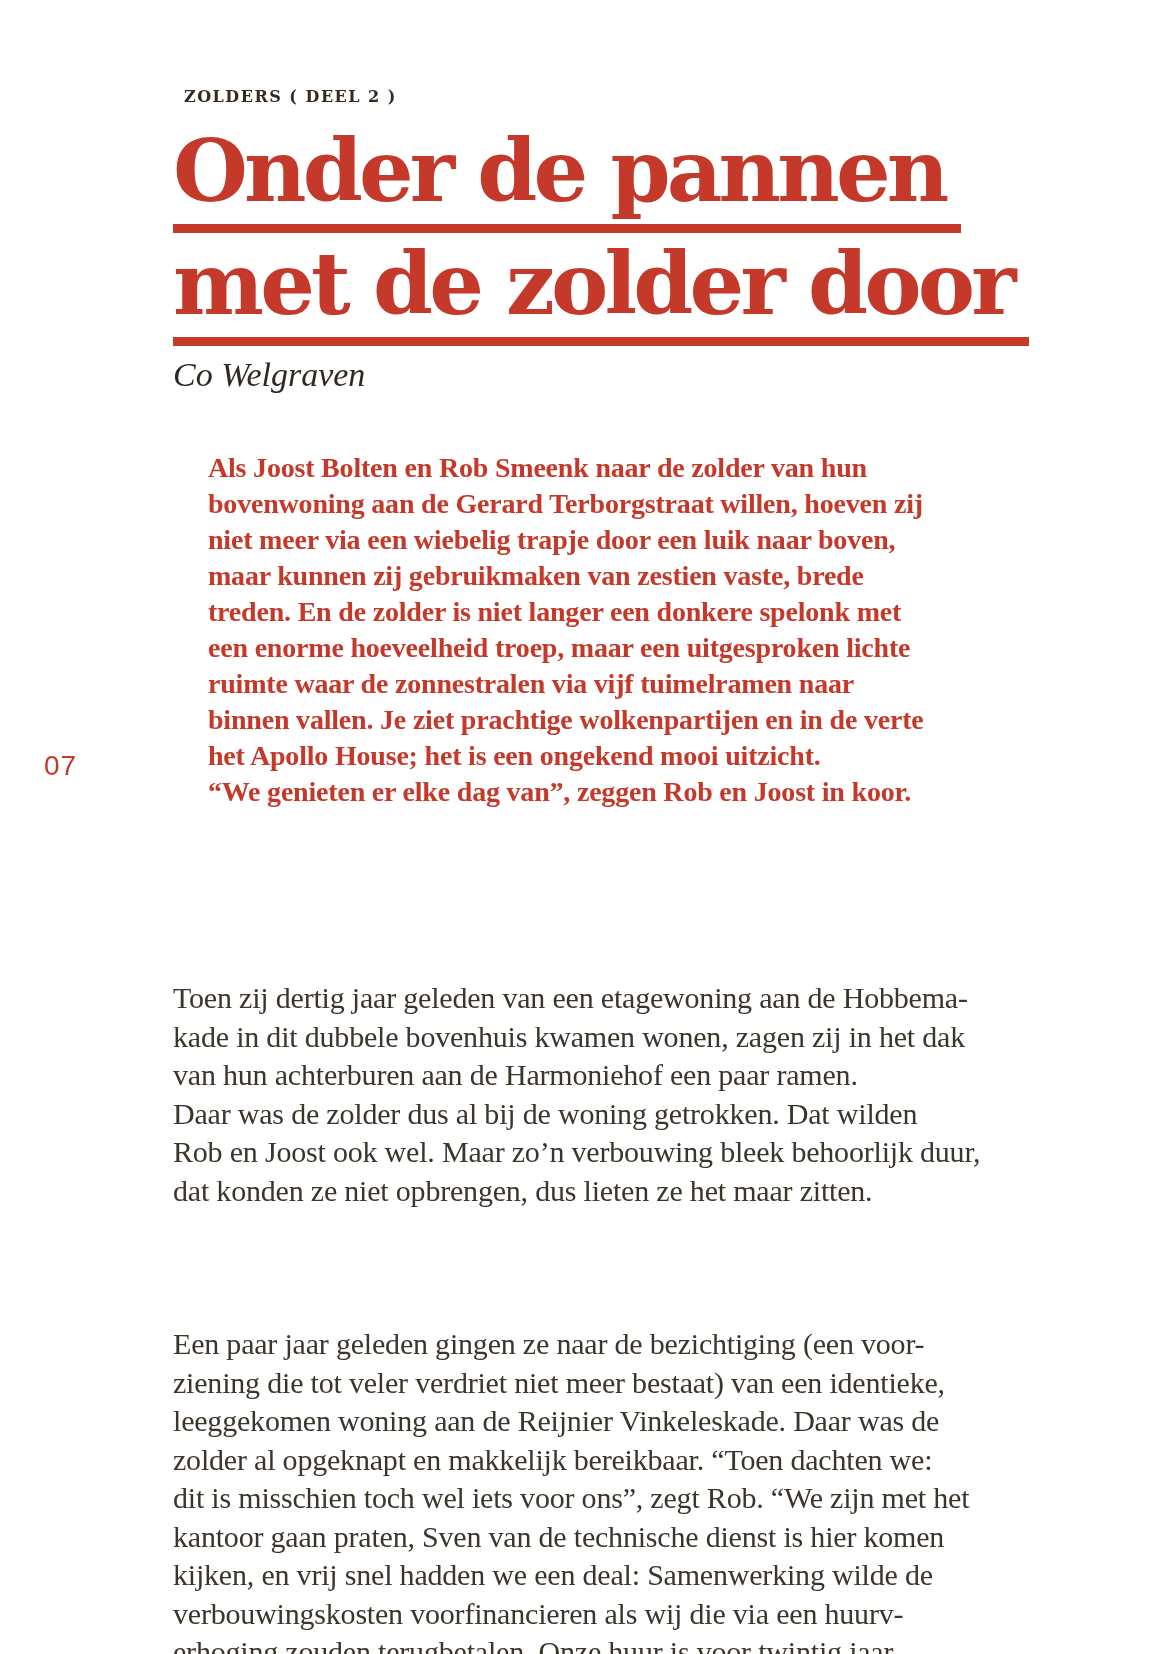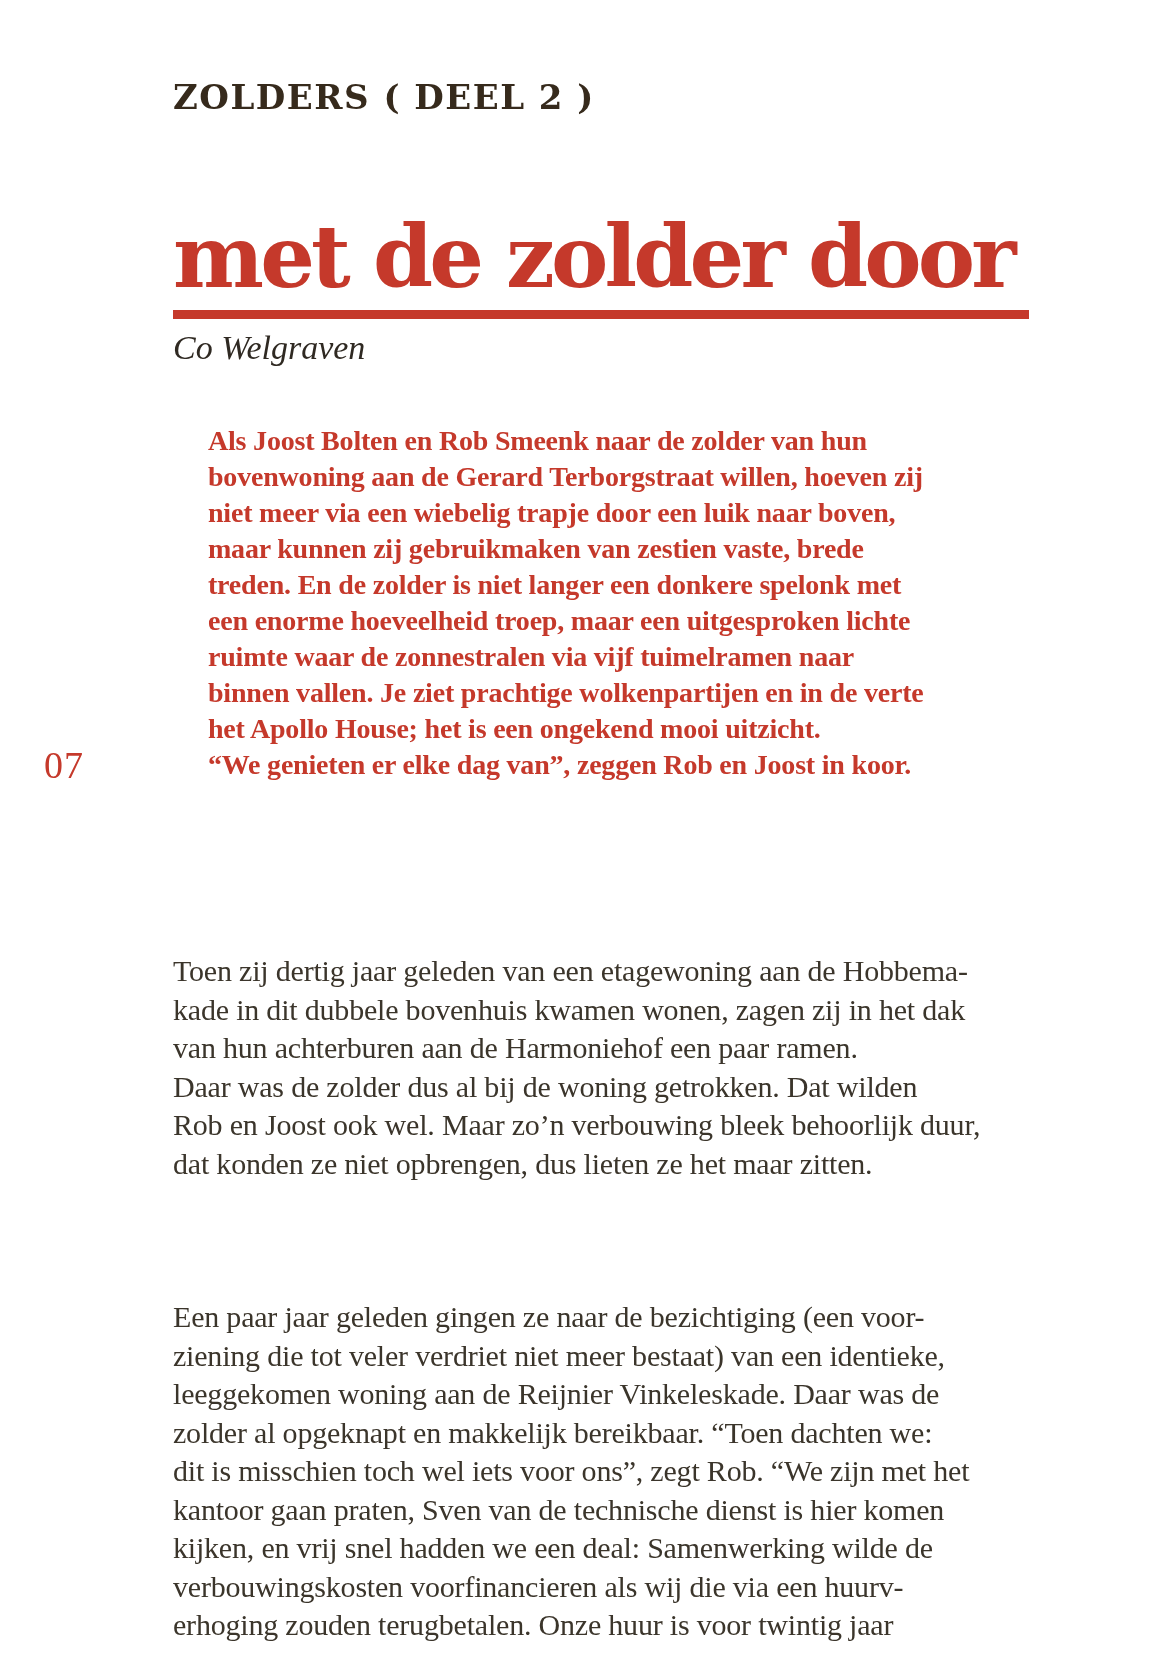--- a/index.html
+++ b/index.html
@@ -13,42 +13,43 @@
     width: 1166px;
     height: 1654px;
     background: #ffffff;
     overflow: hidden;
     font-family: "Liberation Serif", serif;
   }
   .page-number {
     position: absolute;
     left: 44px;
     top: 750px;
-    font-family: Liberation Serif, serif;
-    font-size: 38px;
+    font-family: Liberation Sans, sans-serif;
+    font-size: 28px;
     line-height: 31px;
     color: var(--accent-red, #c5392b);
     font-variant-numeric: oldstyle-nums;
     font-feature-settings: "onum" 1;
     letter-spacing: 1px;
   }
   .content {
     position: absolute;
     left: 173px;
     top: 84px;
     width: 900px;
   }
   .kicker {
     font-family: "DejaVu Serif", serif;
     font-weight: bold;
-    font-size: 34px;
+    font-size: 16px;
     line-height: 26px;
     letter-spacing: 1.5px;
     color: var(--kicker-brown, #362a1c);
     white-space: pre;
+    margin-left: 11px;
   }
   .headline {
     margin: 18px 0 0 0;
     font-family: "DejaVu Serif", serif;
     font-weight: bold;
     font-size: 86px;
     line-height: 1.0;
     letter-spacing: -0.045em;
     color: var(--accent-red, #c5392b);
   }
@@ -100,21 +101,21 @@
 <body>
 
 <div class="page">
 
   <div class="page-number">07</div>
 
   <div class="content">
 
     <div class="kicker">ZOLDERS ( DEEL 2 )</div>
 
-    <h1 class="headline"><br><span class="hl-line">met de zolder door</span></h1>
+    <h1 class="headline"><span class="hl-line">Onder de pannen</span><br><span class="hl-line">met de zolder door</span></h1>
 
     <div class="byline">Co Welgraven</div>
 
     <div class="intro">Als Joost Bolten en Rob Smeenk naar de zolder van hun
 bovenwoning aan de Gerard Terborgstraat willen, hoeven zij
 niet meer via een wiebelig trapje door een luik naar boven,
 maar kunnen zij gebruikmaken van zestien vaste, brede
 treden. En de zolder is niet langer een donkere spelonk met
 een enorme hoeveelheid troep, maar een uitgesproken lichte
 ruimte waar de zonnestralen via vijf tuimelramen naar

